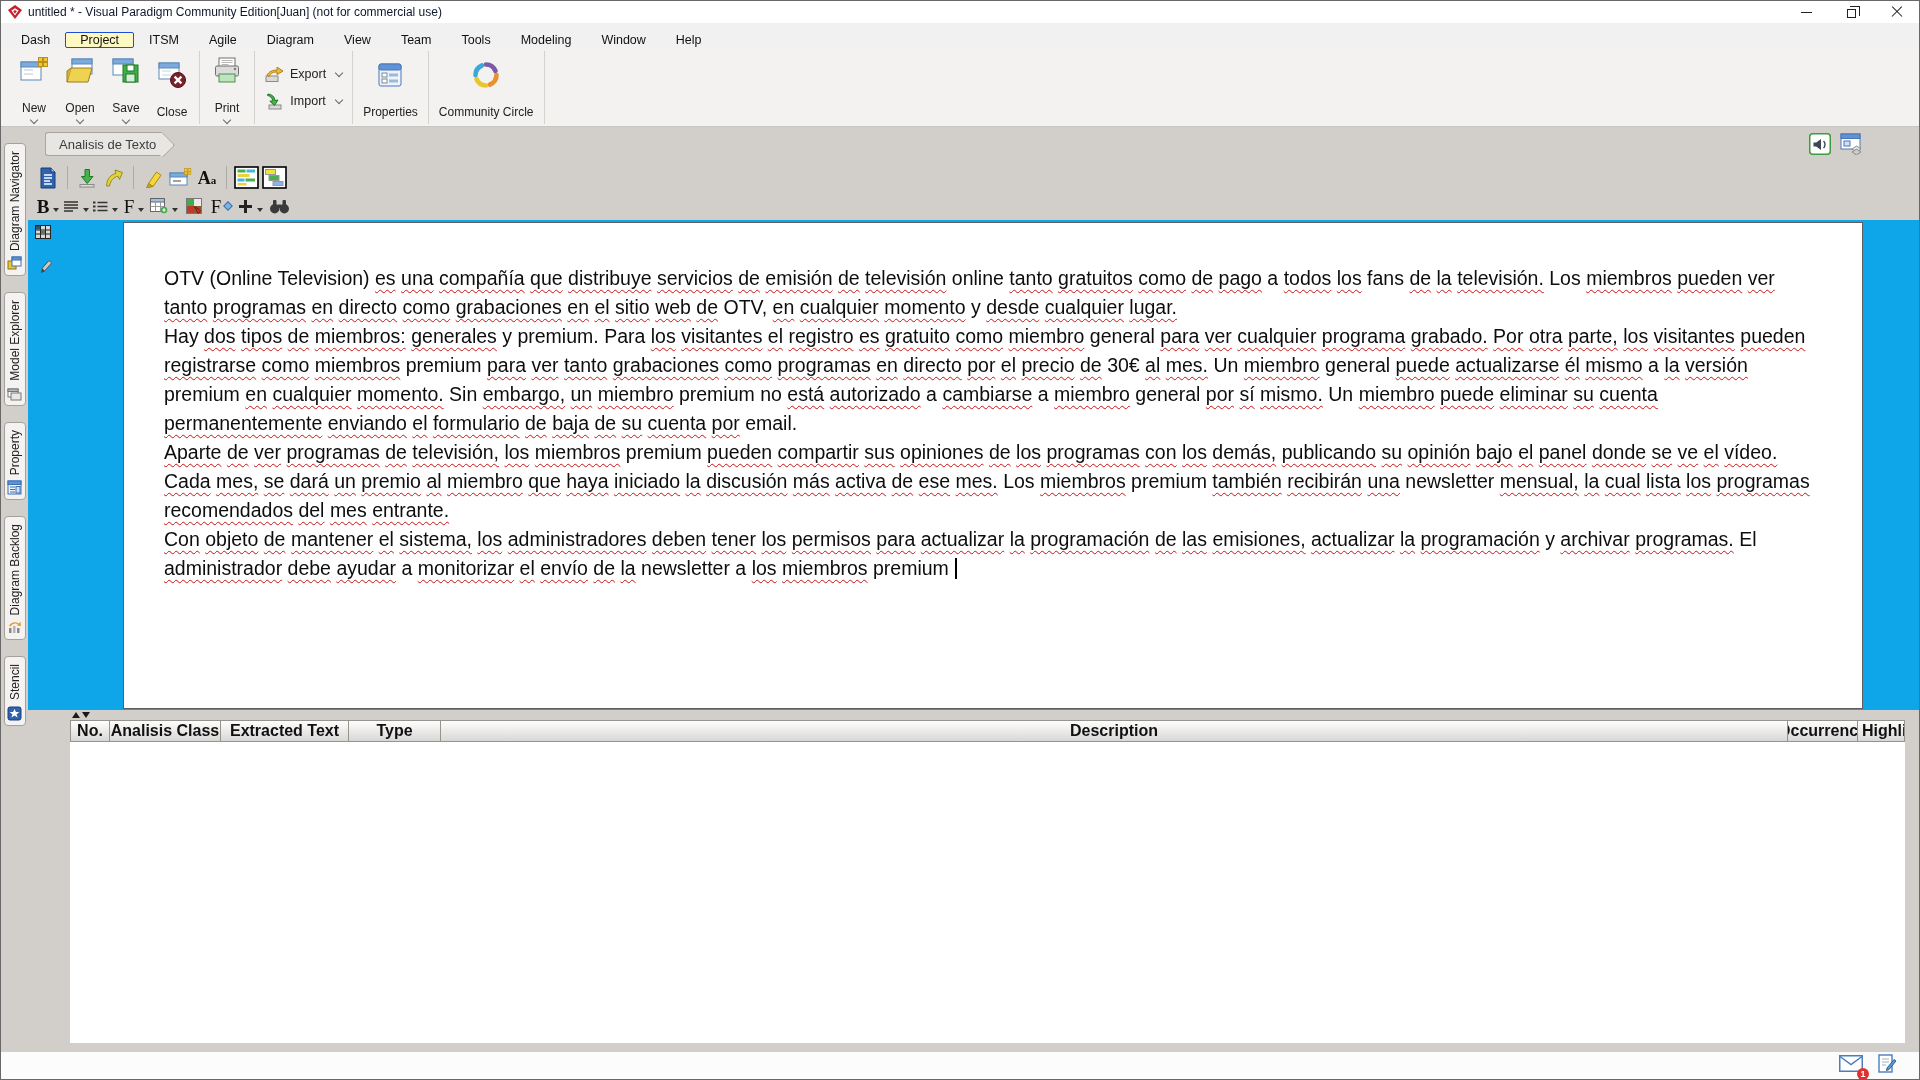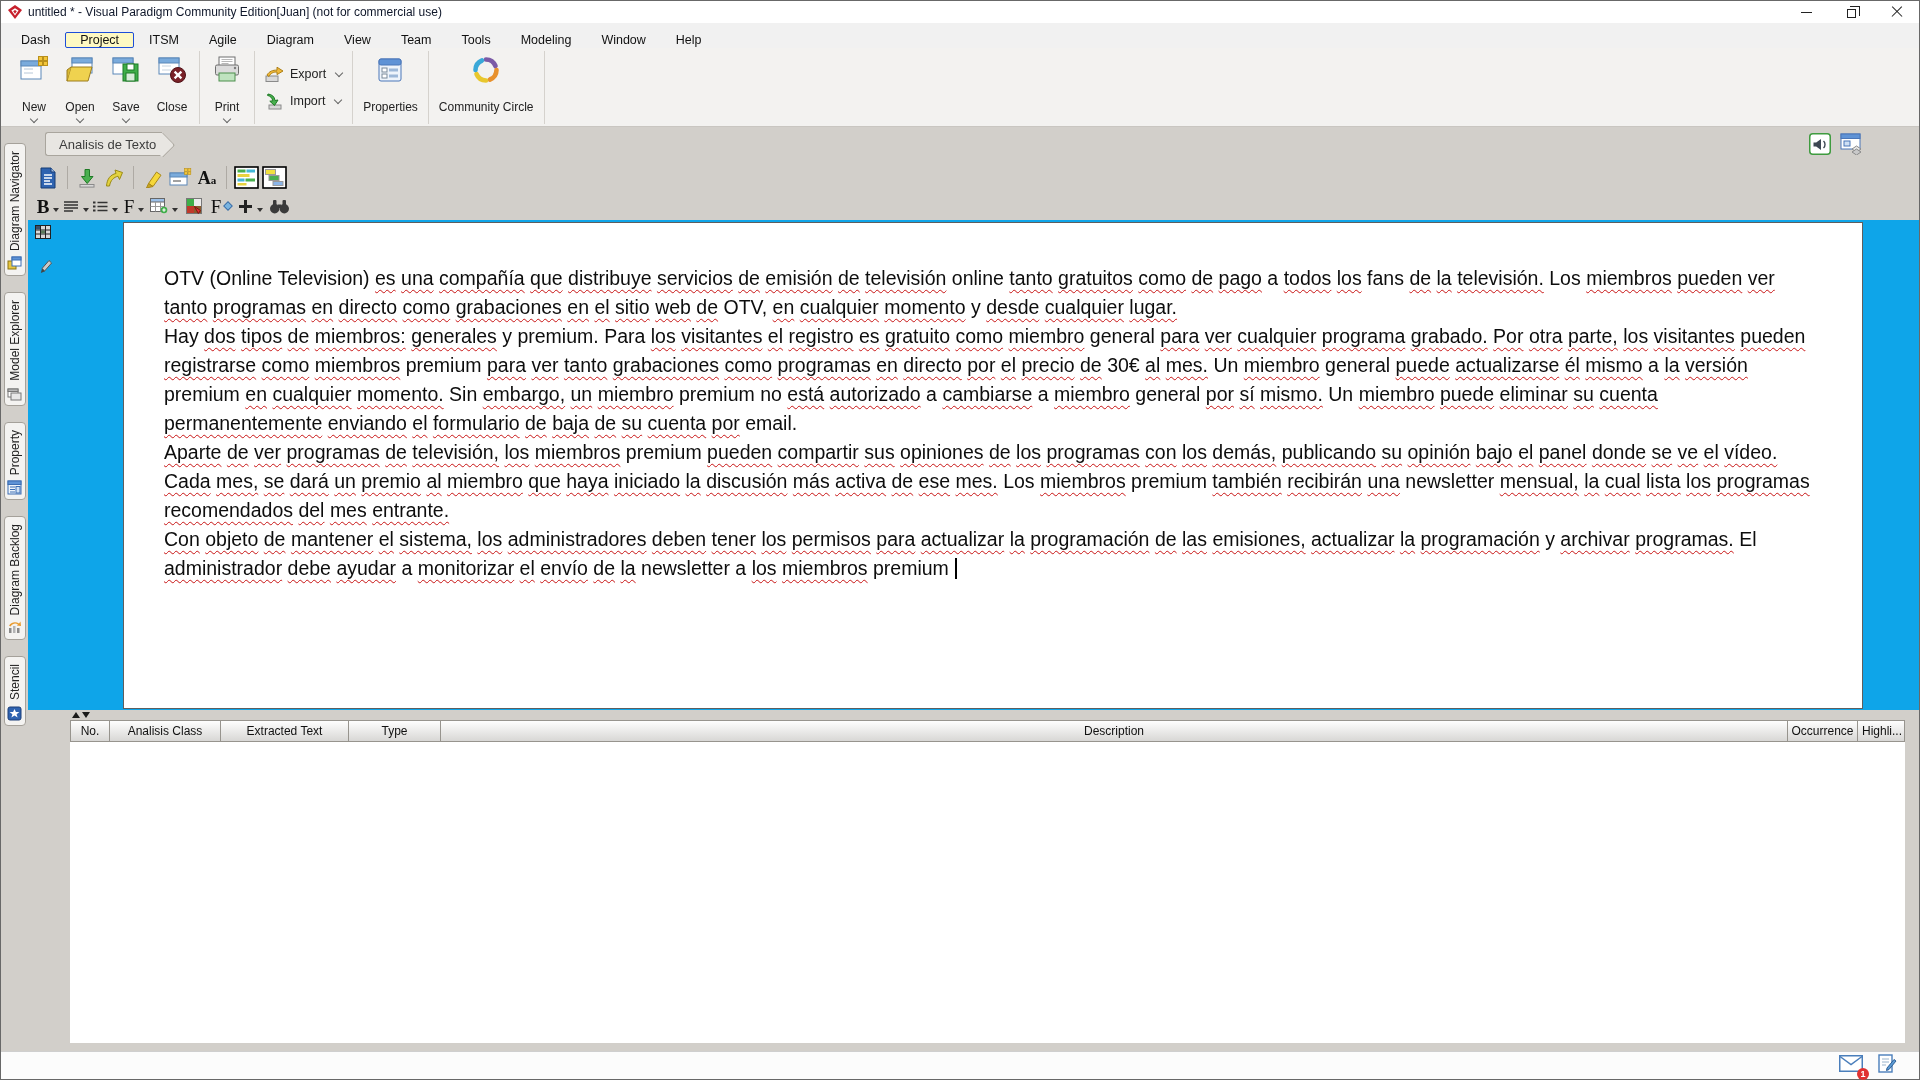--- a/index.html
+++ b/index.html
@@ -18,21 +18,21 @@
 .ic-close::before,.ic-close::after{content:'';position:absolute;left:-1px;top:5px;width:14px;height:1.4px;background:#222}
 .ic-close::before{transform:rotate(45deg)}.ic-close::after{transform:rotate(-45deg)}
 
 
 .menubar{height:25px;background:#f1f1f1;display:flex;align-items:flex-end;padding-left:5px;flex:none}
 .menu-item{padding:0 14px;font-size:12.5px;display:flex;align-items:center;color:#111;border:1px solid transparent}
 .menu-item.active{background:#fef9c3;border:1px solid #1d4ed8;border-radius:2px}
 
 
 .ribbon{height:79px;background:#f3f2f0;border-bottom:1px solid #c9c6c1;display:flex;align-items:stretch;padding:3px 2px 2px 6px;flex:none}
-.rgroup{display:flex;align-items:flex-start;padding:0 4px;border-right:1px solid #d5d2cd}
+.rgroup{display:flex;align-items:center;padding:0 4px;border-right:1px solid #d5d2cd}
 .rbtn{display:flex;flex-direction:column;align-items:center;padding:4px 6px 1px;min-width:46px}
 .rlabel{font-size:12px;color:#222;margin-top:16px;text-align:center;line-height:13px;white-space:pre-line}
 .chev{width:6px;height:6px;border-right:1.4px solid #666;border-bottom:1.4px solid #666;transform:rotate(45deg);margin-top:2px}
 .smallbtns{display:flex;flex-direction:column;justify-content:center;gap:10px;padding:0 10px}
 .sbtn{display:flex;align-items:center;gap:6px;font-size:12.5px;color:#222}
 .sbtn .chev{margin-top:-2px;margin-left:4px}
 
 
 .main{flex:1;display:flex;min-height:0}
 .side{width:27px;background:#d2cfca;display:flex;flex-direction:column;align-items:center;padding-top:16px;gap:16px;flex:none}
@@ -66,21 +66,21 @@
 .para{margin:0}
 .miss{text-decoration:underline;text-decoration-style:wavy;text-decoration-color:#c81414;text-decoration-thickness:1px;text-underline-offset:4px;text-decoration-skip-ink:none}
 .cursor{display:inline-block;width:1.5px;height:21px;background:#000;vertical-align:-4px;margin-left:1px}
 
 
 .splitbar{height:10px;display:flex;align-items:center;padding-left:44px;gap:2px;flex:none}
 .tri-up{width:0;height:0;border-left:4.5px solid transparent;border-right:4.5px solid transparent;border-bottom:6.5px solid #1a1a1a}
 .tri-down{width:0;height:0;border-left:4.5px solid transparent;border-right:4.5px solid transparent;border-top:6.5px solid #1a1a1a}
 .grid-panel{flex:1;display:flex;flex-direction:column;padding-left:42px;padding-right:14px;min-height:0}
 .thead{display:flex;height:22px;flex:none}
-.th{border:1px solid #97948e;border-left:none;font-weight:normal;font-size:12px;display:flex;align-items:center;justify-content:center;color:#111;white-space:nowrap;overflow:hidden;background:linear-gradient(#fefefe,#d8d7d5)}
+.th{border:1px solid #97948e;border-left:none;font-weight:bold;font-size:16px;display:flex;align-items:center;justify-content:center;color:#111;white-space:nowrap;overflow:hidden;background:linear-gradient(#fefefe,#d8d7d5)}
 .th:first-child{border-left:1px solid #97948e}
 .c0{width:40px}.c1{width:111px}.c2{width:128px}.c3{width:92px}.c4{flex:1}.c5{width:70px}.c6{width:47px;justify-content:flex-start;padding-left:4px}
 .tbody{flex:1;background:#fff}
 
 
 .bottom-band{height:8px;background:#d2cfca;flex:none}
 .statusbar{height:28px;background:#fcfcfc;border-top:1px solid #cfcfcf;display:flex;align-items:center;justify-content:flex-end;gap:14px;padding-right:22px;flex:none}
 .mail-wrap{position:relative;display:inline-block}
 .badge{position:absolute;right:-6px;bottom:-4px;width:12px;height:12px;border-radius:50%;background:#e03131;color:#fff;font-size:9px;font-weight:bold;display:flex;align-items:center;justify-content:center}
 </style>

